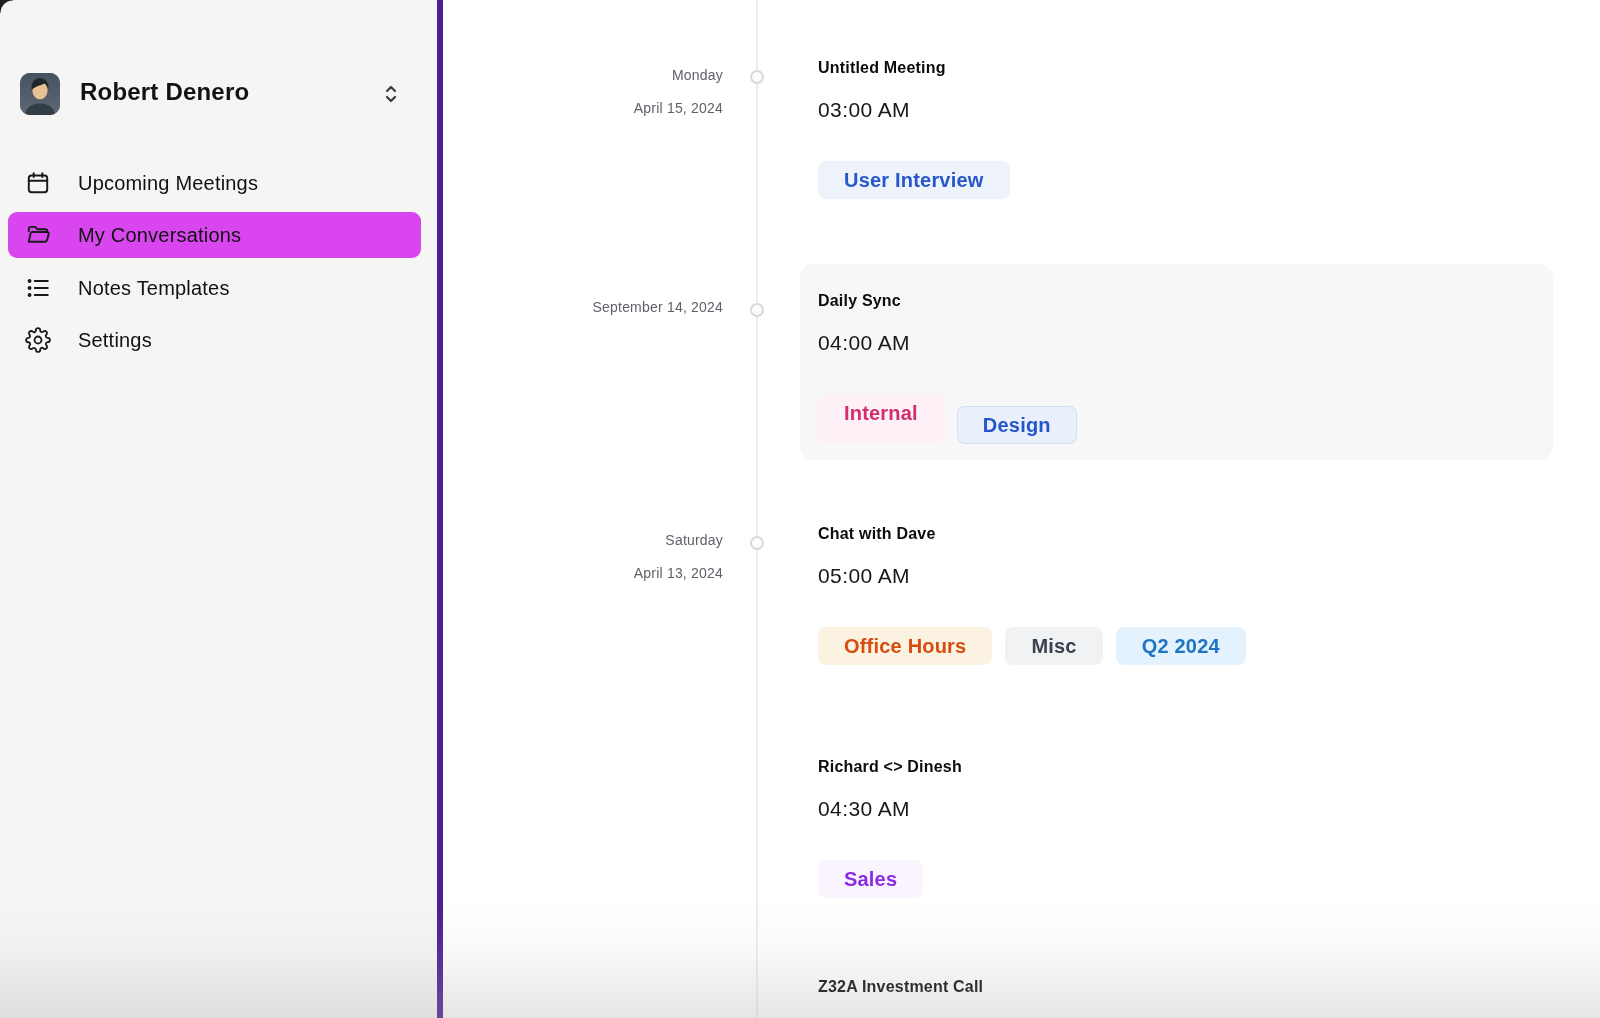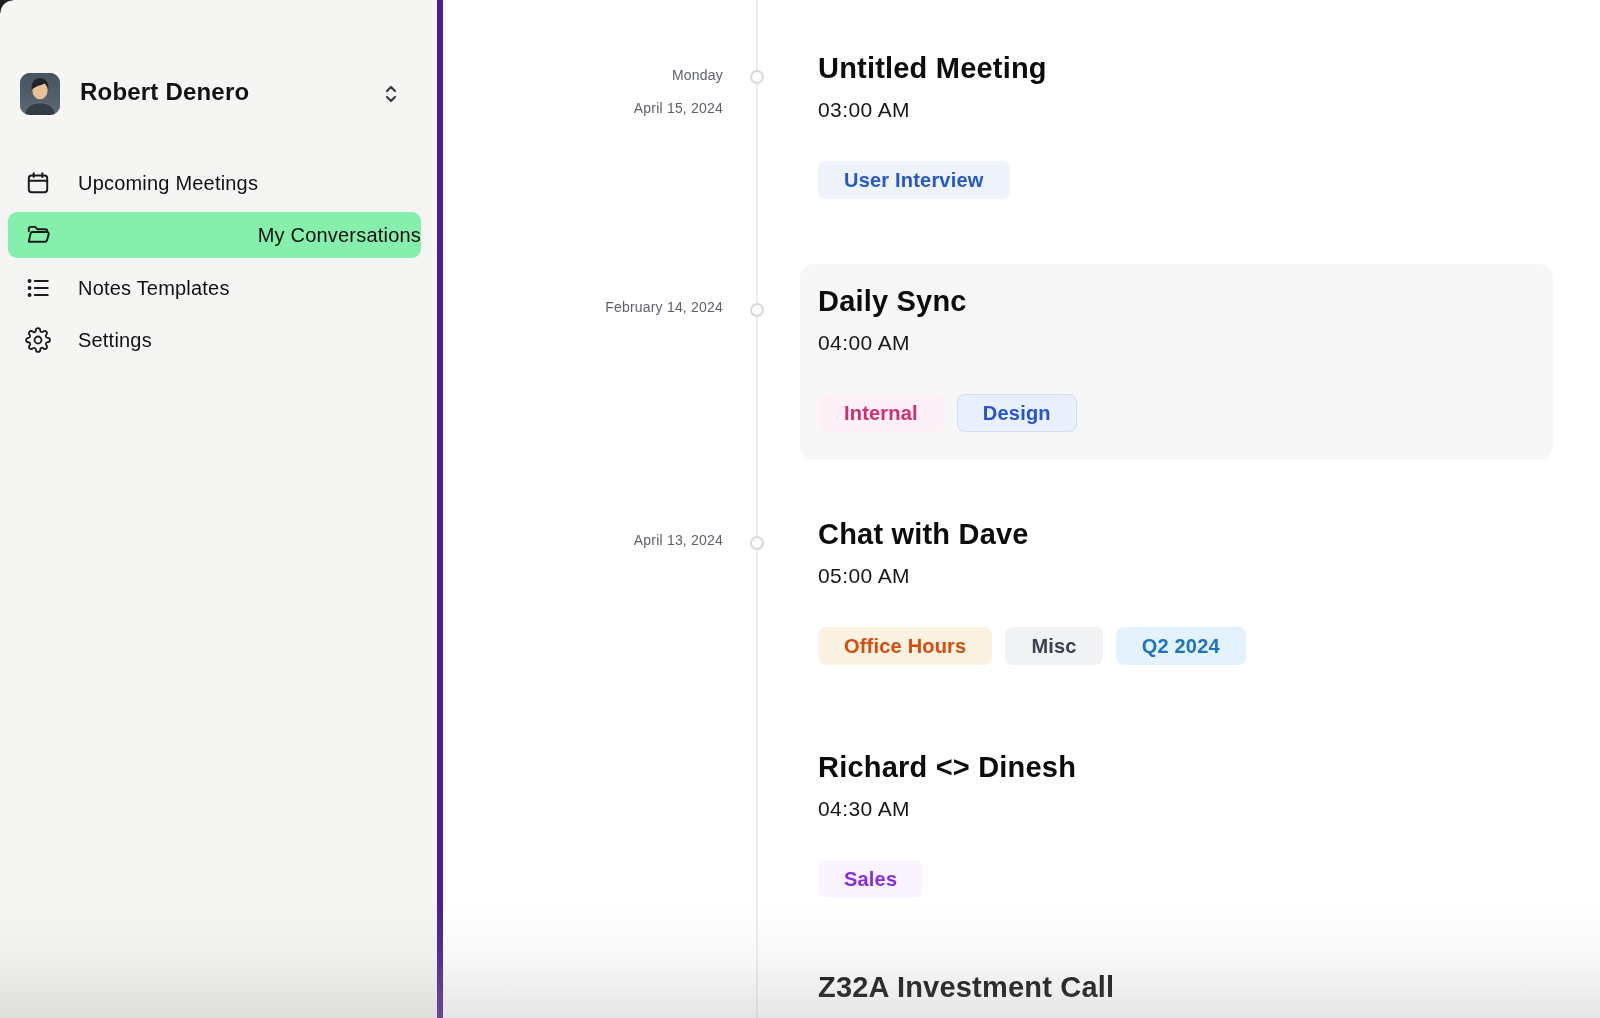--- a/index.html
+++ b/index.html
@@ -33,21 +33,21 @@
   .profile-chevron {
     position: absolute; left: 380px; top: 14px; width: 22px; height: 28px;
     color: #3c3c3c;
   }
   .menu { position: absolute; left: 8px; right: 22px; top: 160px; }
   .menu-item {
     position: absolute; left: 0; width: 413px; height: 46px;
     border-radius: 9px; display: flex; align-items: center;
     cursor: pointer;
   }
-  .menu-item.active { background: #86efac; justify-content: space-between; }
+  .menu-item.active { background: #d946ef; }
   .menu-item .mi-icon {
     width: 26px; height: 26px; margin-left: 17px; color: #1a1a1a;
     flex: 0 0 auto; display: flex; align-items: center; justify-content: center;
   }
   .menu-item .mi-label {
     margin-left: 27px; font-size: 20px; font-weight: 400; color: #111111;
     letter-spacing: 0.2px;
   }
   .mi-0 { top: 0px; }
   .mi-1 { top: 52px; }
@@ -66,21 +66,21 @@
   .date-block {
     position: absolute; width: 300px; left: 423px; text-align: right;
     font-size: 14px; line-height: 33px; color: #5e6268; letter-spacing: 0.2px;
   }
 
   
   .meeting {
     position: absolute; left: 818px; cursor: pointer;
   }
   .m-title {
-    font-size: 29px; line-height: 30px; font-weight: 700; color: #0c0c0c;
+    font-size: 16px; line-height: 30px; font-weight: 700; color: #0c0c0c;
     letter-spacing: 0.2px;
   }
   .m-time {
     margin-top: 14px; font-size: 21px; line-height: 26px; font-weight: 400;
     color: #17181a; letter-spacing: 0.4px;
   }
   .m-tags { margin-top: 38px; display: flex; gap: 13px; }
   .tag {
     display: inline-block; padding: 6px 26px; border-radius: 8px;
     font-size: 20px; line-height: 26px; font-weight: 700; letter-spacing: 0.2px;
@@ -196,40 +196,41 @@
 
     <div class="tl-dot" style="top:70px"></div>
     <div class="tl-dot" style="top:303px"></div>
     <div class="tl-dot" style="top:536px"></div>
 
     <div class="date-block" style="top:59px">
       <div>Monday</div>
       <div>April 15, 2024</div>
     </div>
     <div class="date-block" style="top:291px">
-      <div>February 14, 2024</div>
+      <div>September 14, 2024</div>
     </div>
     <div class="date-block" style="top:524px">
+      <div>Saturday</div>
       <div>April 13, 2024</div>
     </div>
 
     <div class="meeting" style="top:53px">
       <div class="m-title">Untitled Meeting</div>
       <div class="m-time">03:00 AM</div>
       <div class="m-tags">
         <span class="tag" style="color: rgb(38, 87, 203); background-color: rgb(237, 242, 251);">User Interview</span>
       </div>
     </div>
 
     <div class="meeting" style="top:286px">
       <div class="m-title">Daily Sync</div>
       <div class="m-time">04:00 AM</div>
       <div class="m-tags">
         <span class="tag" style="color: rgb(211, 46, 107); background-color: rgb(253, 240, 246);">Internal</span>
-        <span class="tag bordered" style="color: rgb(36, 85, 207); background-color: rgb(233, 240, 251);">Design</span>
+        <span class="tag bordered" style="color: rgb(36, 85, 207); background-color: rgb(233, 240, 251); margin-top: 12px;">Design</span>
       </div>
     </div>
 
     <div class="meeting" style="top:519px">
       <div class="m-title">Chat with Dave</div>
       <div class="m-time">05:00 AM</div>
       <div class="m-tags">
         <span class="tag" style="color: rgb(216, 76, 16); background-color: rgb(252, 242, 226);">Office Hours</span>
         <span class="tag" style="color: rgb(58, 65, 78); background-color: rgb(241, 242, 244);">Misc</span>
         <span class="tag" style="color: rgb(29, 115, 196); background-color: rgb(227, 242, 252);">Q2 2024</span>

